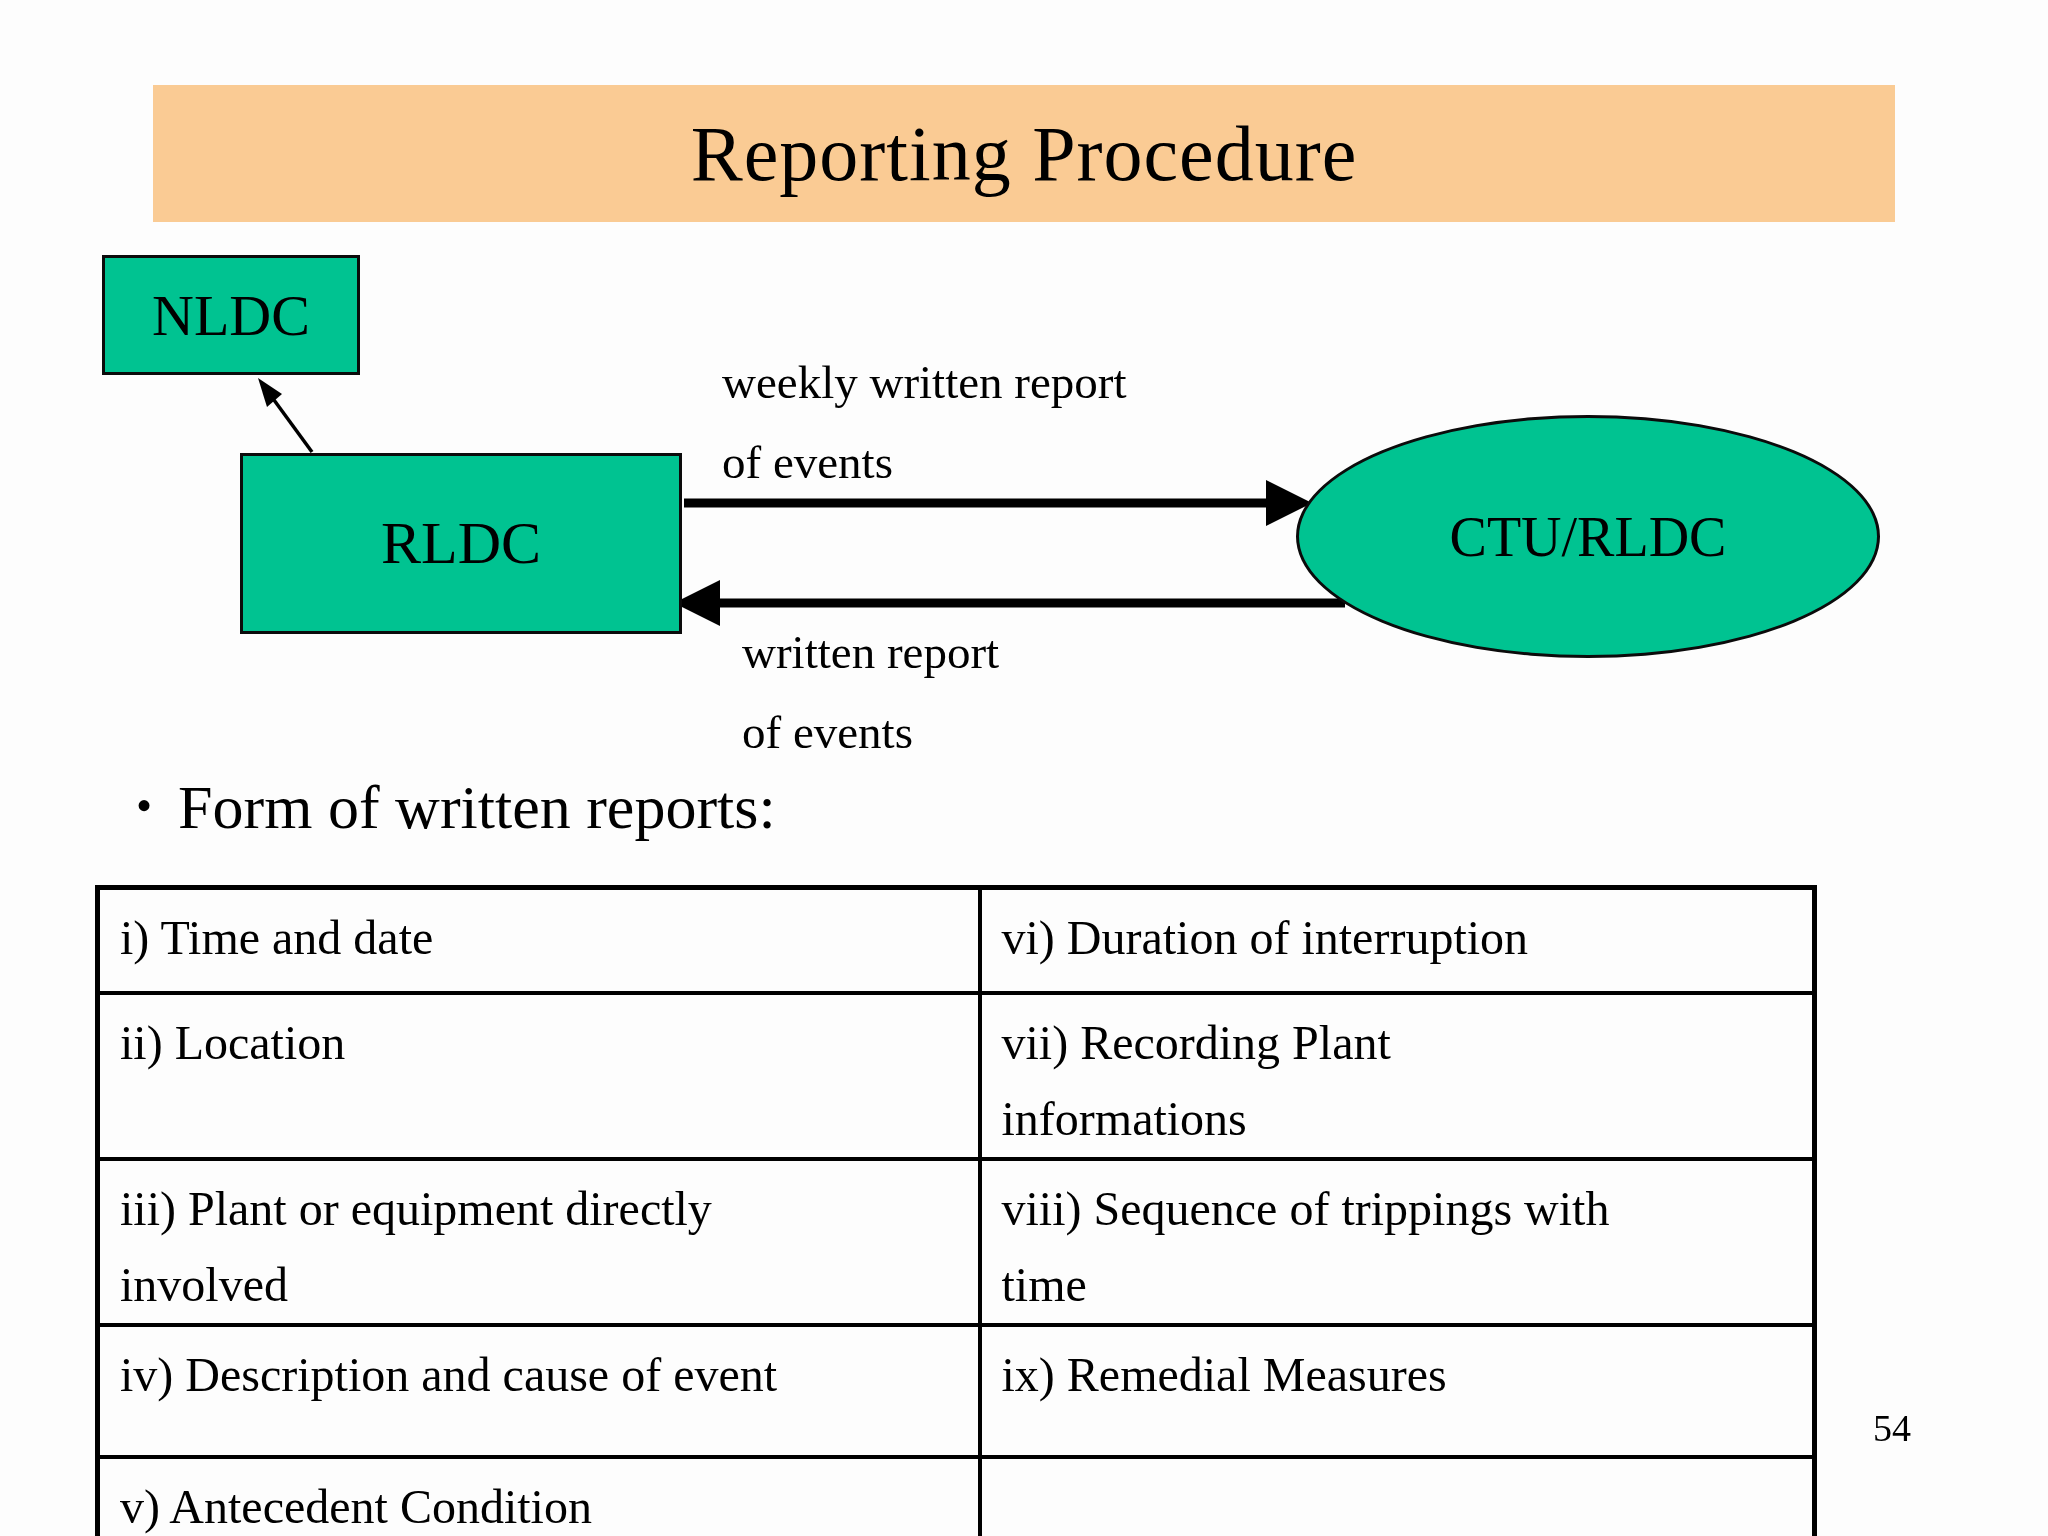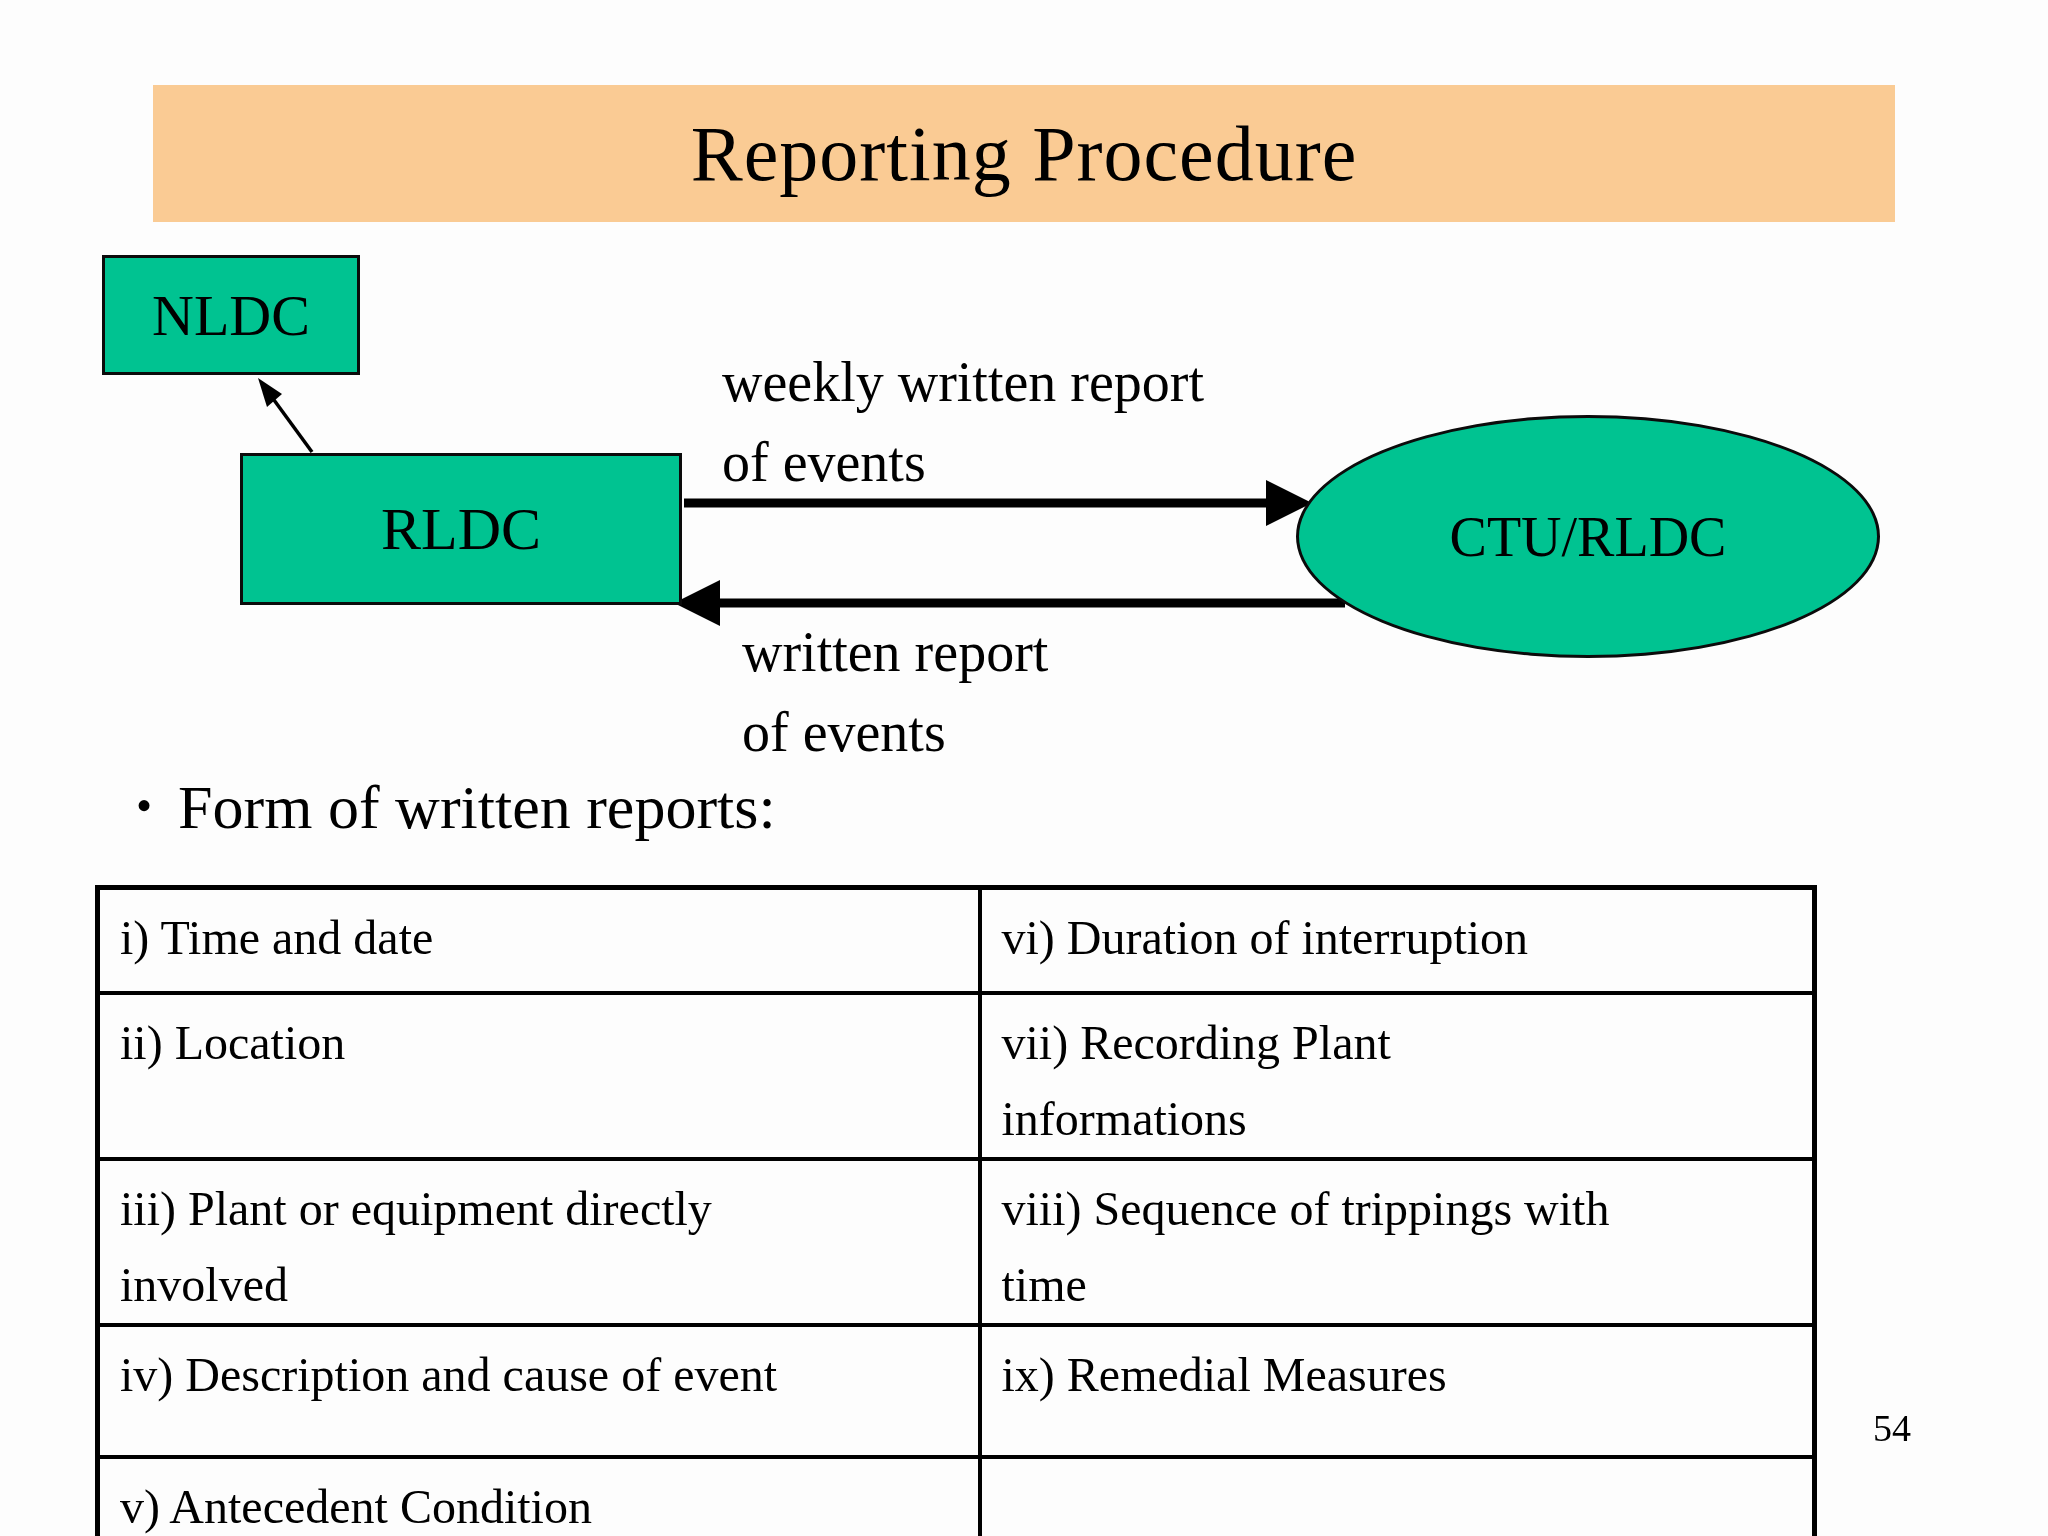--- a/index.html
+++ b/index.html
@@ -37,31 +37,31 @@
   .node {
     position: absolute;
     background: var(--shape-fill, #00C391);
     border: 3px solid #0b0b0b;
     display: flex; flex-direction: column;
     align-items: center; justify-content: center;
     box-sizing: border-box;
     text-align: center;
   }
   .node-nldc { left: 102px; top: 255px; width: 258px; height: 120px; font-size: 58px; align-items: center; }
-  .node-rldc { left: 240px; top: 453px; width: 442px; height: 152px; font-size: 60px; }
+  .node-rldc { left: 240px; top: 453px; width: 442px; height: 181px; font-size: 60px; }
   .node-users {
     left: 1296px; top: 415px; width: 584px; height: 243px;
     border-radius: 50%;
     font-size: 56px; line-height: 92px;
   }
 
   
   .arrow-label {
     position: absolute;
-    font-size: 56px;
+    font-size: 47px;
     line-height: 80px;
     white-space: nowrap;
   }
   .label-top { left: 722px; top: 342px; }
   .label-bottom { left: 742px; top: 612px; }
 
   
   .bullet-line {
     position: absolute;
     left: 136px; top: 772px;

